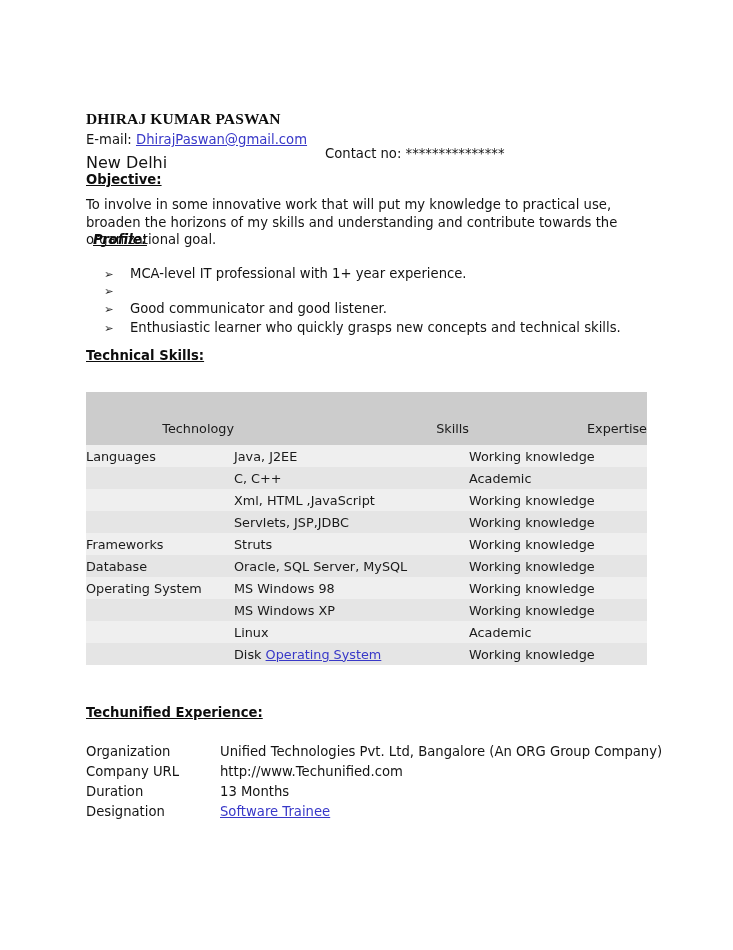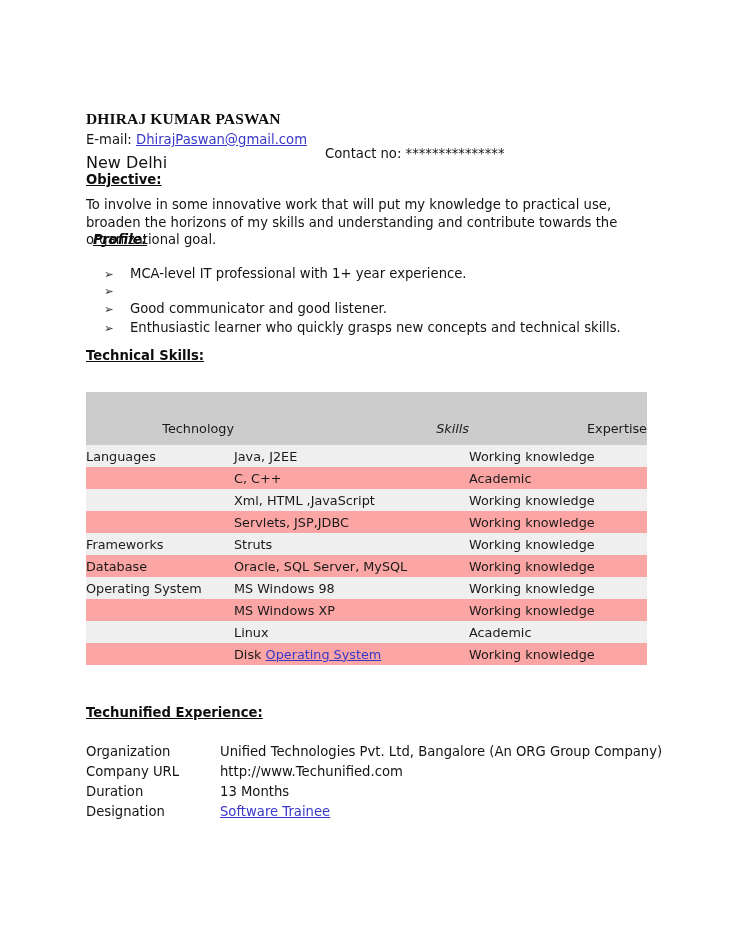--- a/index.html
+++ b/index.html
@@ -143,27 +143,27 @@
     border: none;
   }
   .skills-table tbody td {
     height: 22px;
     padding: 0;
     vertical-align: middle;
     border: none;
     color: #1a1a1a;
   }
   .skills-table tbody tr.shade td { background: #efefef; }
-  .skills-table tbody tr.plain td { background: #fca5a5; }
+  .skills-table tbody tr.plain td { background: #e5e5e5; }
 
   .cell-pad-a { padding-left: 14px; }
   .cell-pad-b { padding-left: 12px; }
   .cell-pad-c { padding-left: 4px; }
   th.cell-pad-a { padding-left: 8px; }
-  th.cell-pad-b { padding-left: 12px; font-style: italic; }
+  th.cell-pad-b { padding-left: 12px; }
   th.cell-pad-c { padding-left: 4px; }
 
   
   .exp-table {
     position: absolute;
     left: 86px;
     top: 744px;
     border-collapse: collapse;
     font-size: 13.2px;
   }

